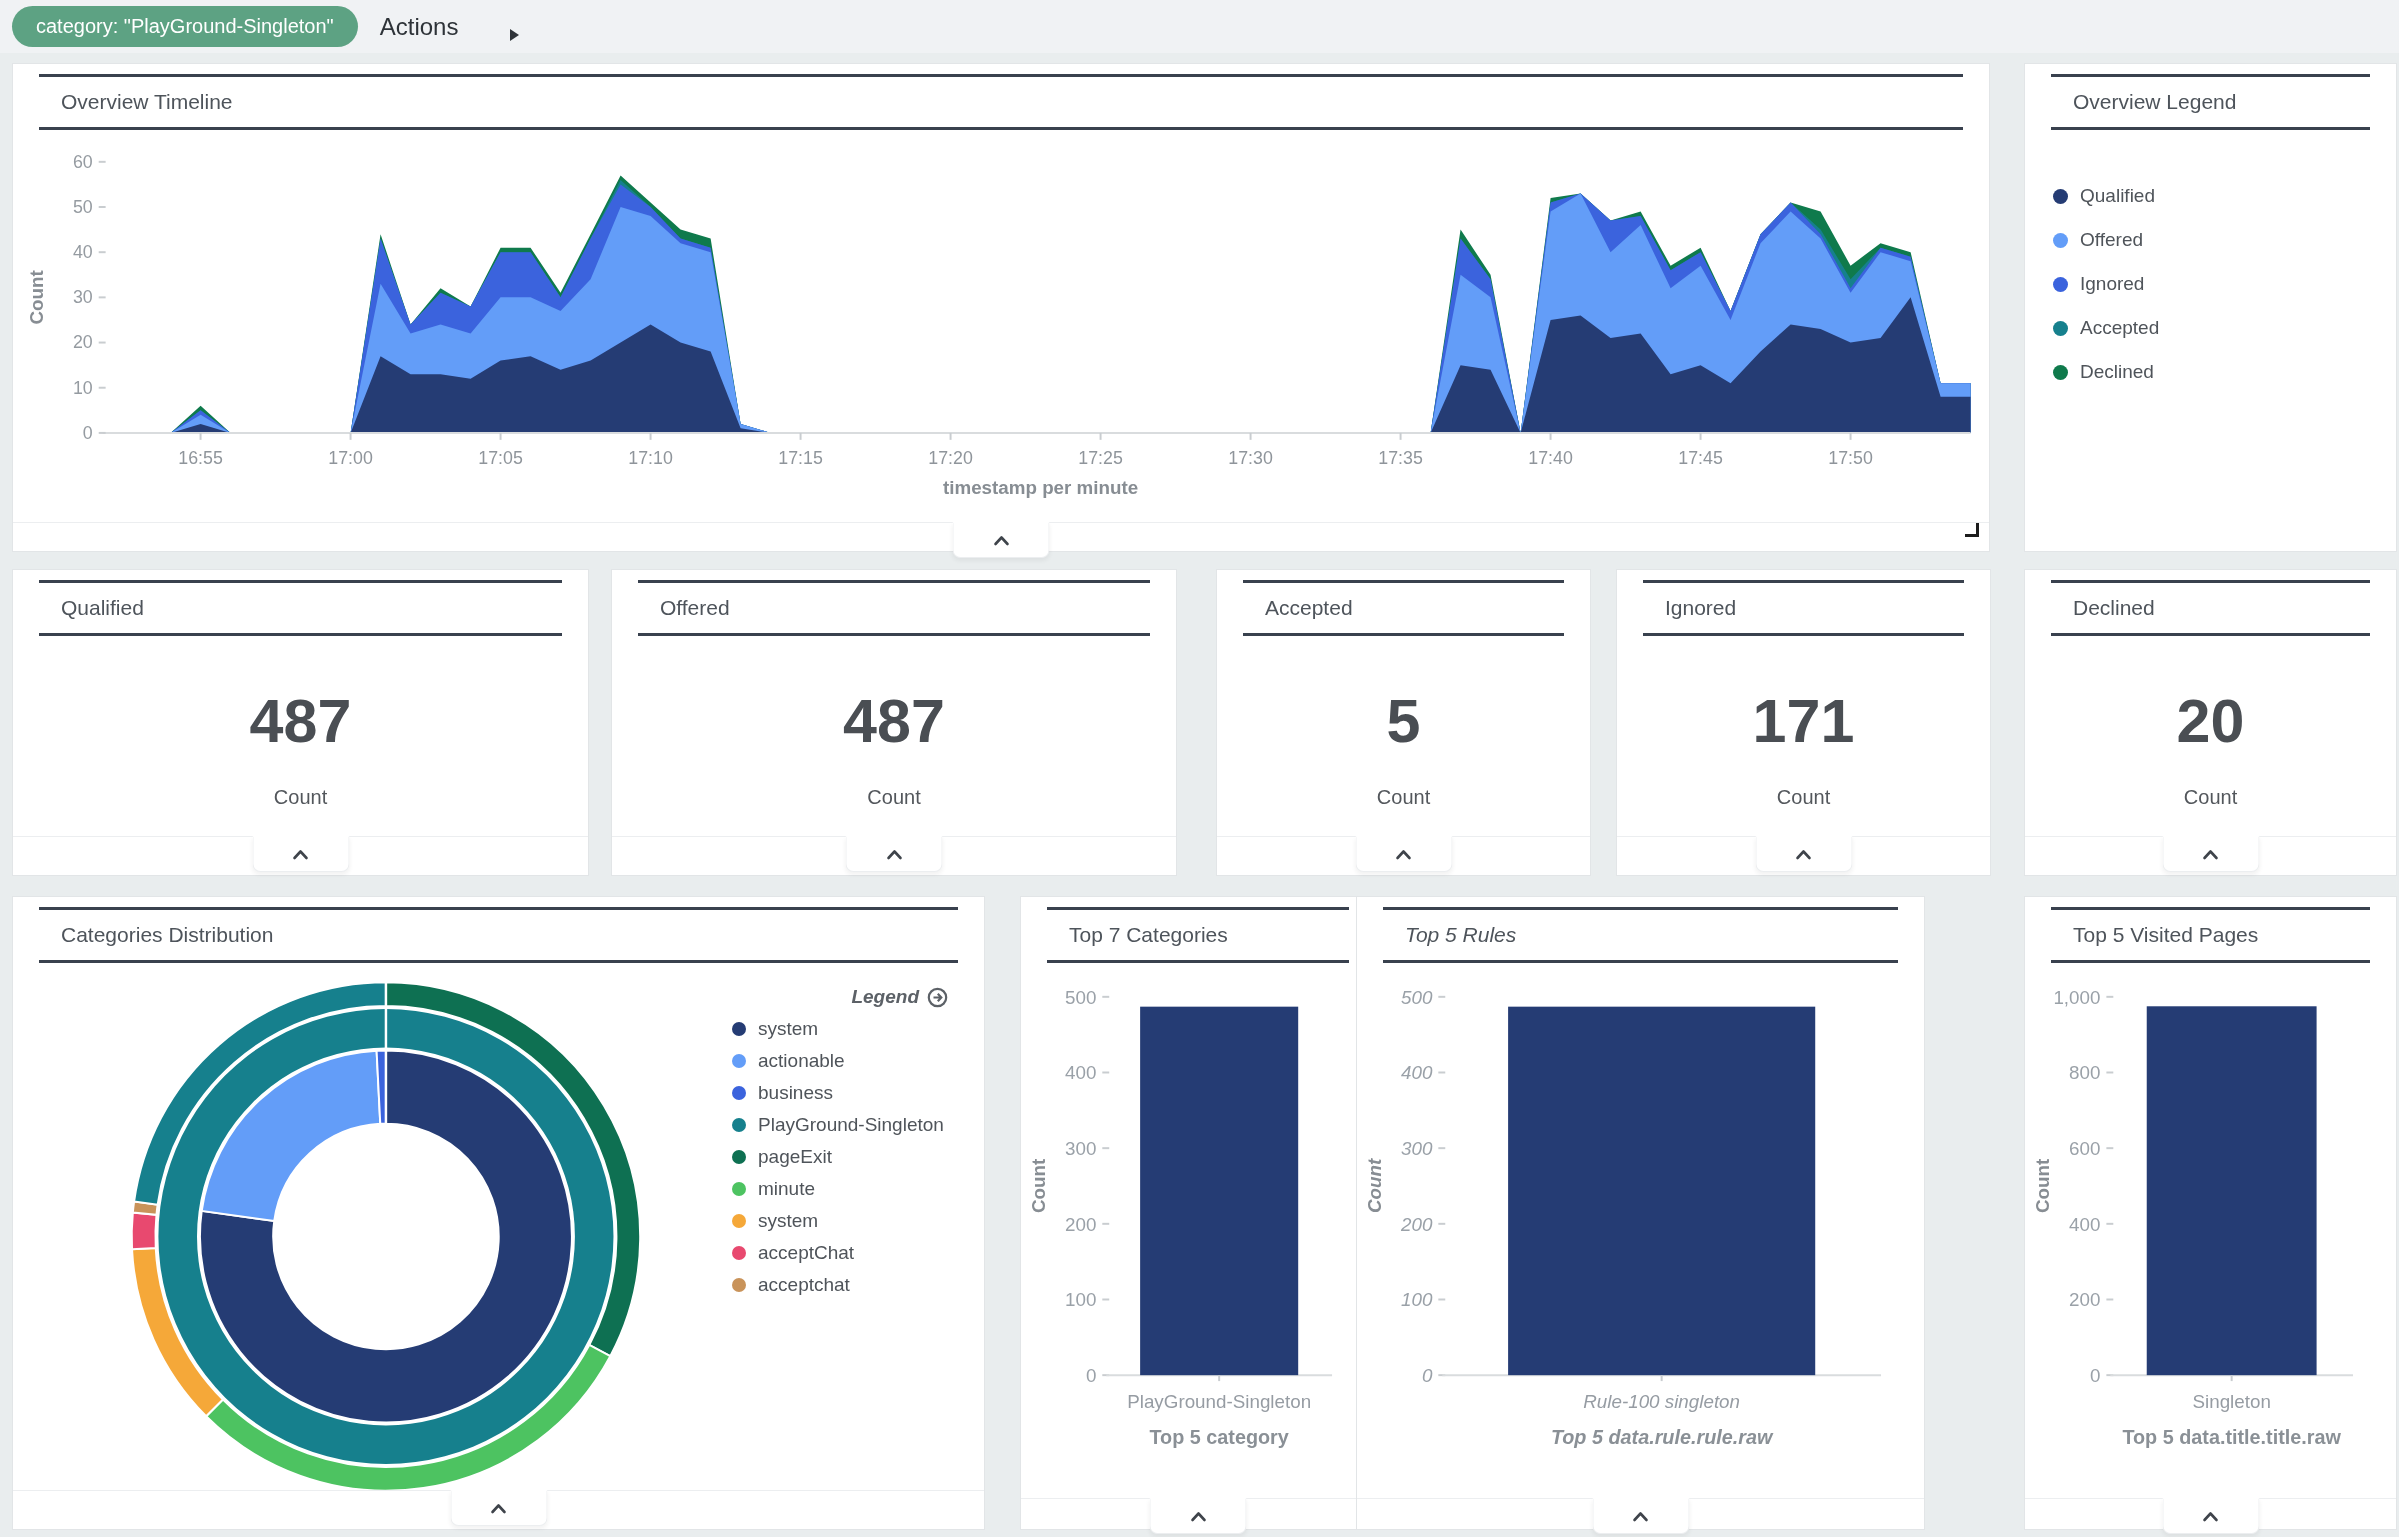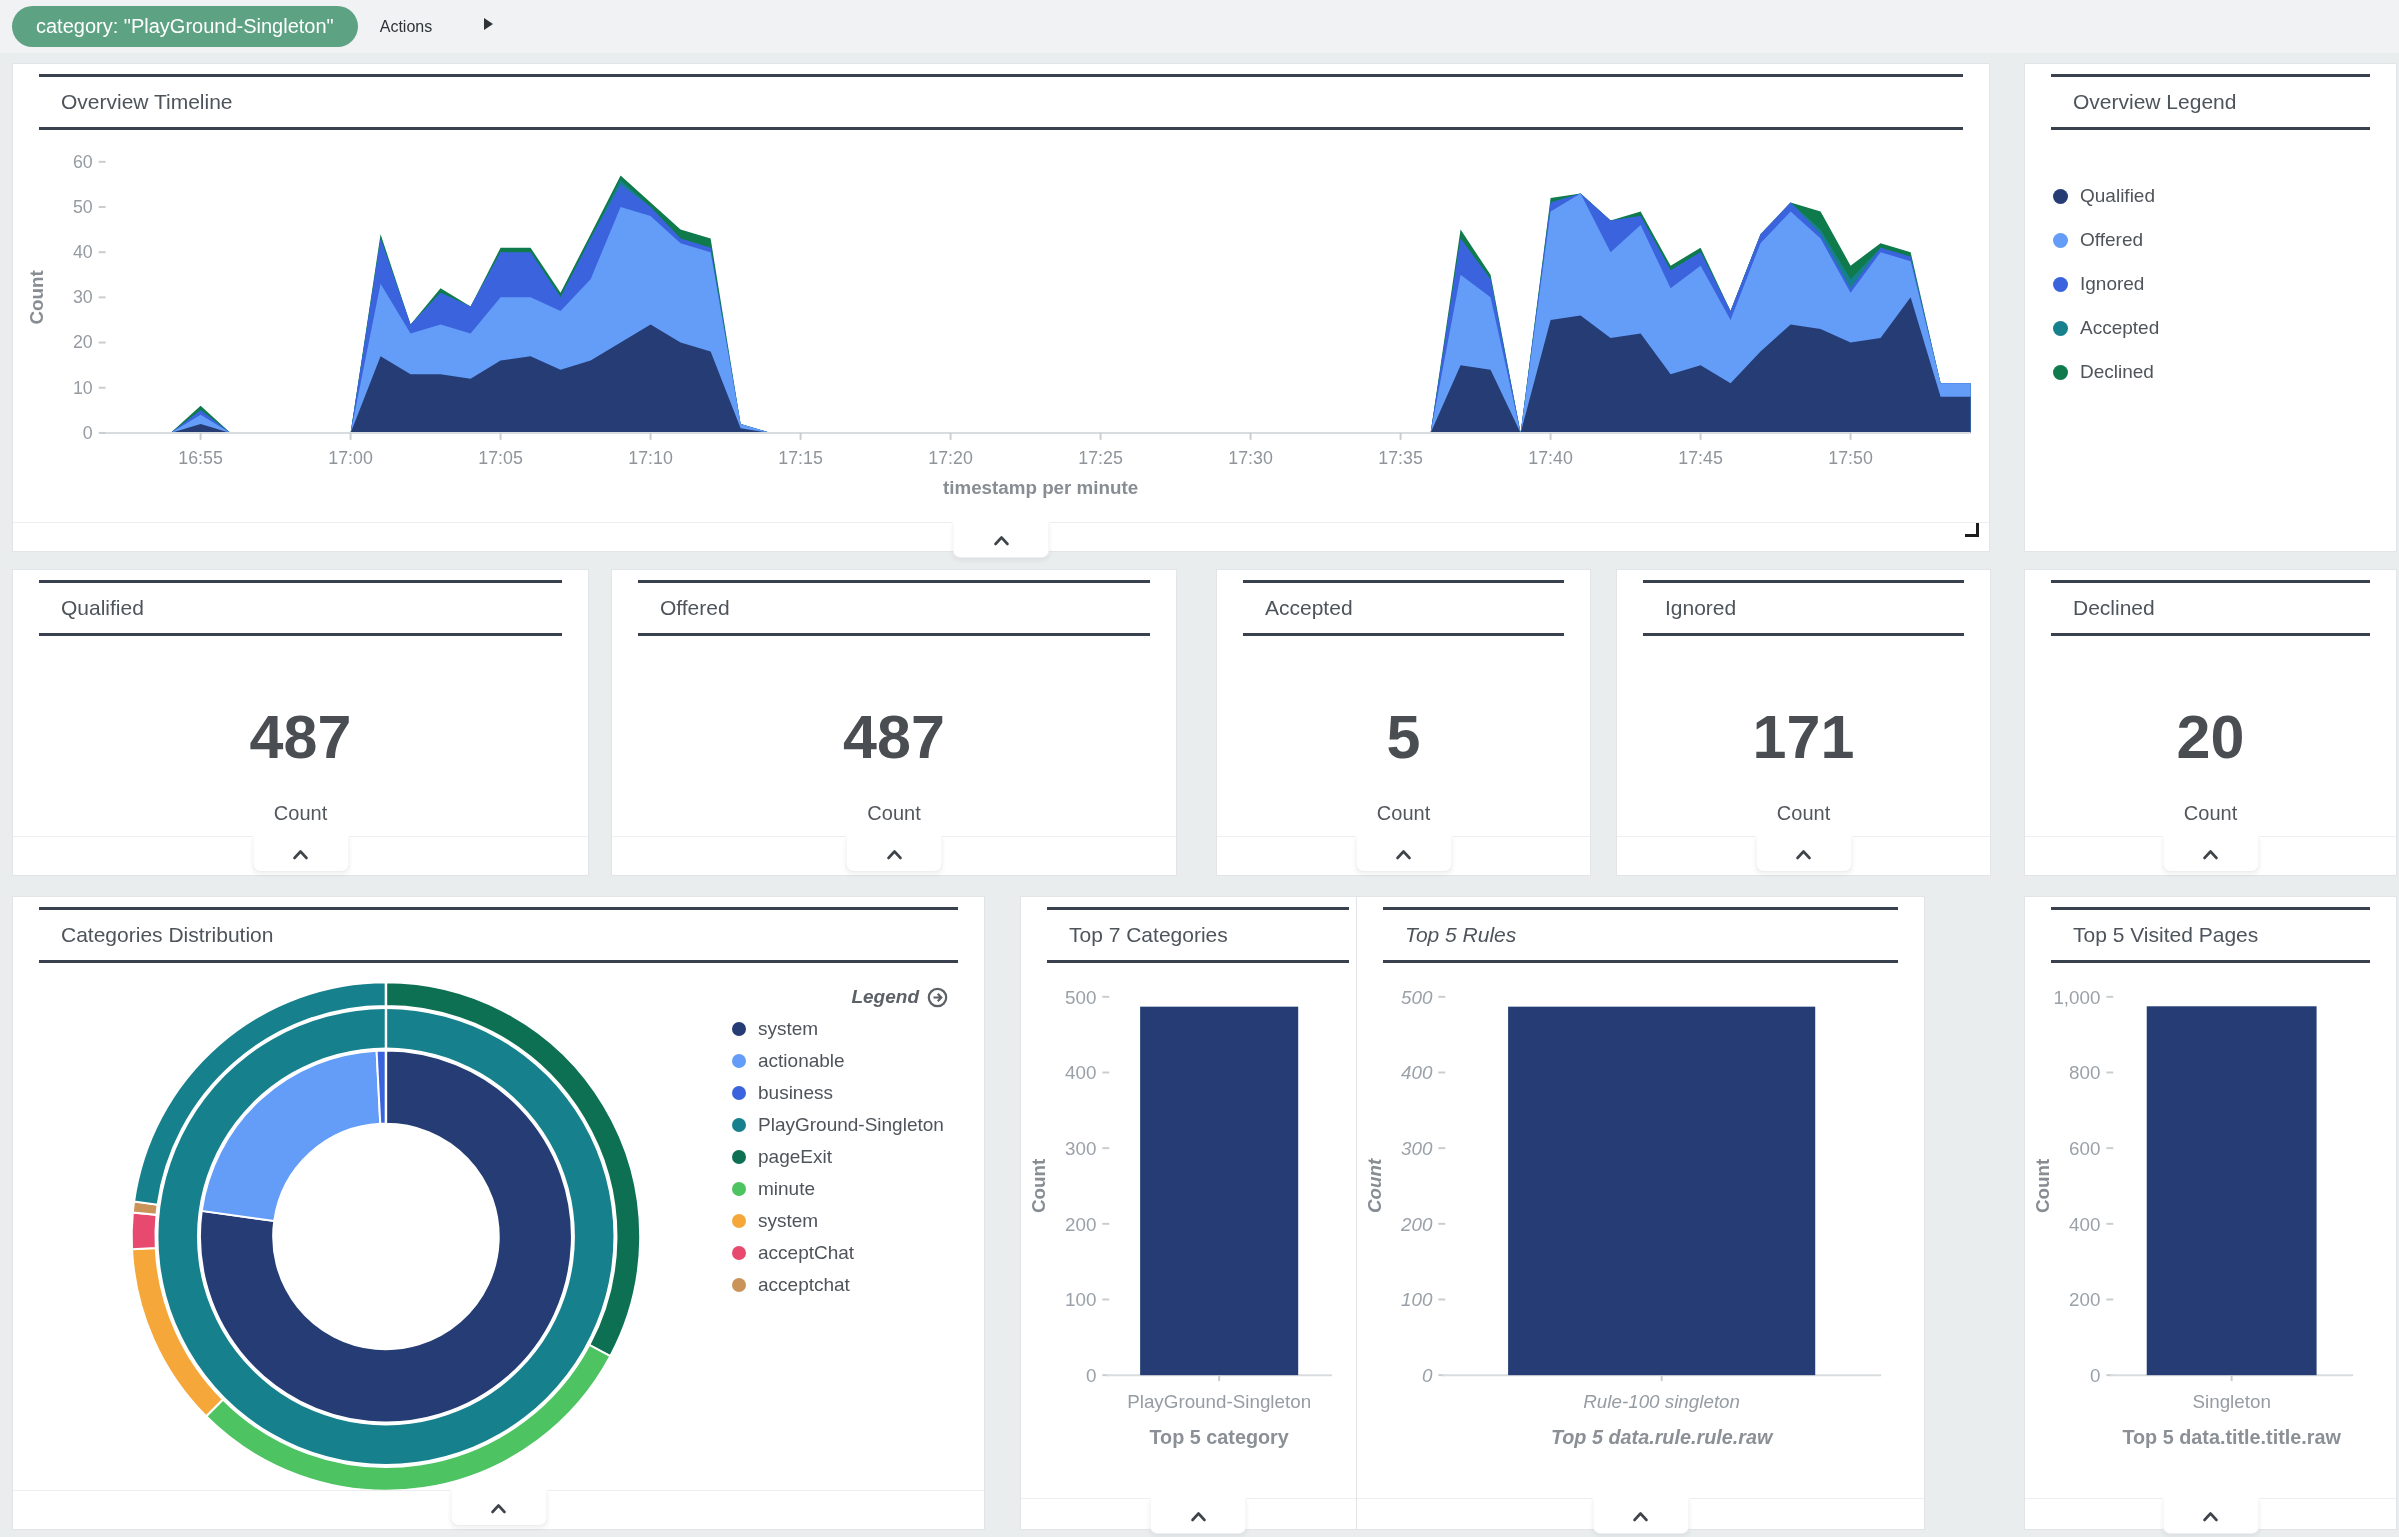--- a/index.html
+++ b/index.html
@@ -1,26 +1,26 @@
 <!DOCTYPE html>
 <html><head>
 <meta charset="utf-8">
 <style>
   html,body{margin:0;padding:0;background:#e9edee;font-family:"Liberation Sans",sans-serif;}
   .stage{position:relative;width:2400px;height:1538px;overflow:hidden;background:#e9edee;}
   .topbar{position:absolute;left:0;top:0;width:2400px;height:53px;background:#f0f2f4;display:flex;align-items:center;}
   .pill{margin-left:12px;background:#5da283;color:#ffffff;font-size:20px;padding:9px 24px;border-radius:22px;cursor:pointer;}
-  .actions{margin-left:22px;display:flex;align-items:flex-start;font-size:16px;color:#2e3338;cursor:pointer;gap:44px;}
+  .actions{margin-left:22px;display:flex;align-items:flex-end;font-size:24px;color:#2e3338;cursor:pointer;gap:44px;}
   .tri{display:inline-block;width:0;height:0;border-left:9px solid #2e3338;border-top:6px solid transparent;border-bottom:6px solid transparent;margin-left:8px;}
   .panel{position:absolute;background:#ffffff;border:1px solid #e2e5e7;display:flex;flex-direction:column;box-sizing:border-box;}
   .vhead{margin:10px 26px 16px 26px;border-top:3px solid #39414e;border-bottom:3px solid #39414e;padding:13px 0 13px 22px;font-size:21px;color:#4e545b;flex:0 0 auto;}
   .vcontent{flex:1 1 auto;position:relative;}
   .cbar{position:relative;flex:0 0 38px;border-top:1px solid #eceef0;}
   .ctab{position:absolute;top:-1px;left:50%;transform:translateX(-50%);width:95px;height:34px;background:#fff;border:1px solid #eceef0;border-top:1px solid #ffffff;border-radius:0 0 8px 8px;box-shadow:0 3px 4px rgba(0,0,0,0.05);display:flex;align-items:center;justify-content:center;cursor:pointer;}
-  .metric-body{display:flex;flex-direction:column;align-items:center;margin-top:16px;}
+  .metric-body{display:flex;flex-direction:column;align-items:center;}
   .metric-value{margin-top:34px;font-size:61px;font-weight:bold;color:#4a4e53;}
   .metric-label{margin-top:30px;font-size:20px;color:#53575c;}
   .legend-list{padding:28px 0 0 28px;}
   .legend-row{display:flex;align-items:center;height:44px;cursor:pointer;}
   .legend-dot{width:15px;height:15px;border-radius:50%;flex:0 0 auto;}
   .legend-row span.lbl{margin-left:12px;font-size:19px;color:#4f545a;}
   .dlegend{position:absolute;right:36px;top:2px;width:216px;}
   .dlegend-head{display:flex;align-items:center;justify-content:flex-end;font-size:19px;font-weight:bold;color:#5c6167;height:32px;cursor:pointer;font-style:italic;}
   .dlegend-head .ic{margin-left:8px;display:flex;}
   .dlegend .legend-row{height:32px;}

